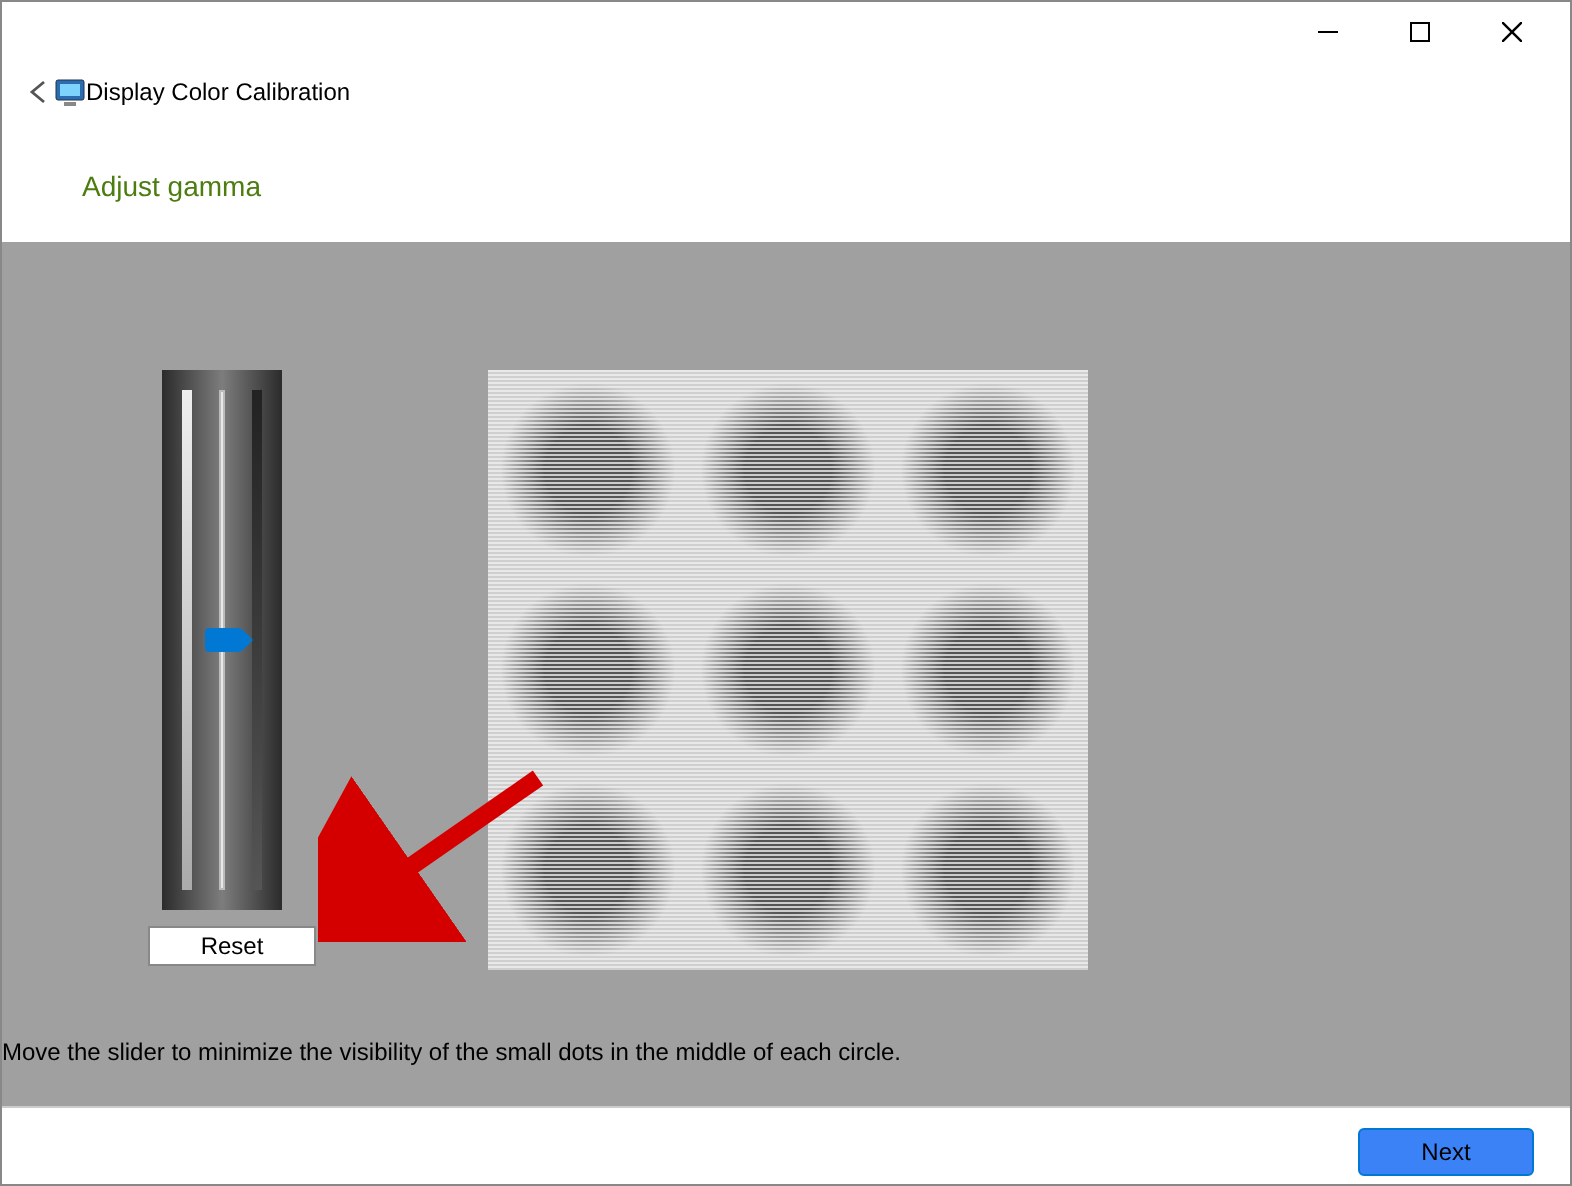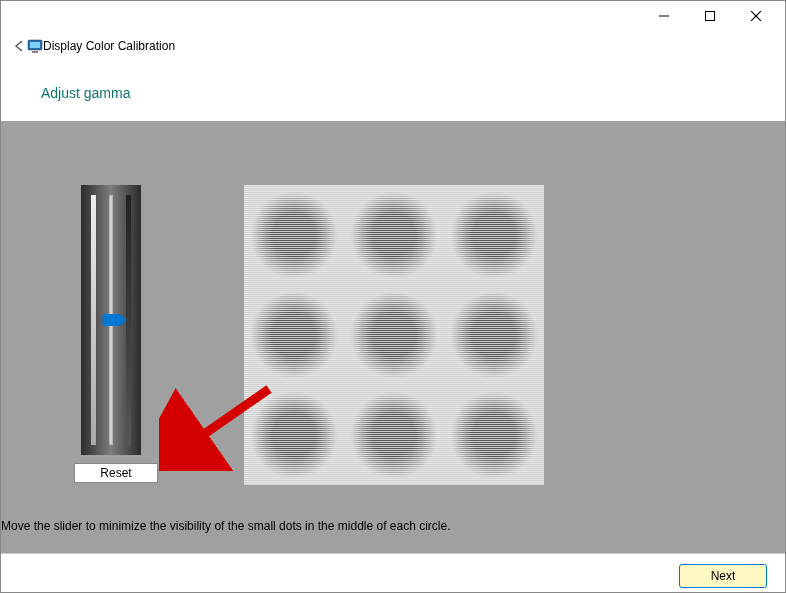--- a/index.html
+++ b/index.html
@@ -43,21 +43,21 @@
     padding-left: 12px;
   }
   .back-icon { width: 14px; height: 14px; display:flex; align-items:center; justify-content:center; }
   .app-icon { width:16px; height:16px; }
   .app-title { font-size: 12px; color:#000; }
 
   
   .section-heading {
     padding: 24px 3px 20px 40px;
     font-size: 14px;
-    color: #0f766e;
+    color: #4d7c0f;
   }
 
   
   .content {
     background: #a0a0a0;
     height: 432px;
     position: relative;
   }
 
   
@@ -176,21 +176,21 @@
     align-items: center;
     gap: 8px;
     padding-right: 18px;
     background:#fff;
   }
   .footer button {
     width: 88px;
     height: 24px;
     font-size: 12px;
     border: 1px solid #888;
-    background: #fef9c3;
+    background: #3b82f6;
     border-radius: 3px;
     cursor: pointer;
   }
   .footer button.primary {
     border: 1px solid #0078d4;
   }
 
   
   .arrow {
     position: absolute;

